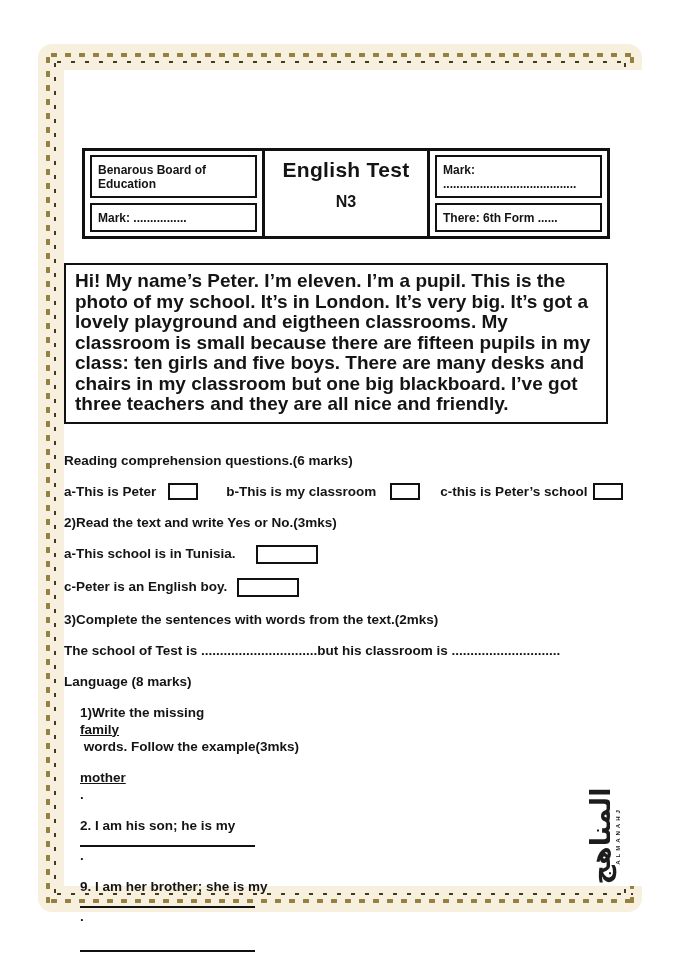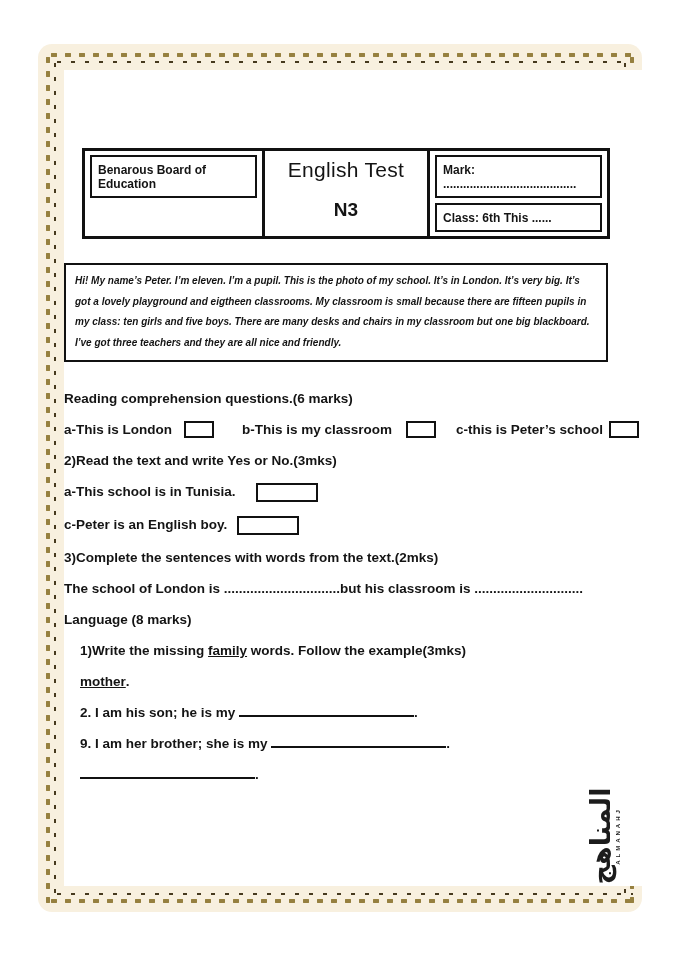--- a/index.html
+++ b/index.html
@@ -27,31 +27,31 @@
   .content { position: absolute; left: 26px; top: 26px; width: 592px; height: 816px;
     background: #ffffff; font-weight: 700; }
 
   
   .h-table { margin: 78px 0 0 18px; width: 528px; border: 3px solid #111;
     display: flex; background: #fff; }
   .h-side { flex: 1; padding: 4px 5px; display: flex; flex-direction: column; gap: 5px; }
   .h-cell { border: 2.5px solid #111; padding: 6px 6px 5px 6px; font-size: 12px; font-weight: 700; }
   .h-mid { width: 168px; border-left: 3px solid #111; border-right: 3px solid #111;
     text-align: center; padding-top: 7px; }
-  .h-title { font-size: 21px; font-weight: 400; letter-spacing: 0.3px; }
-  .h-sub { font-size: 19px; font-weight: 900; margin-top: 17px; }
+  .h-title { font-size: 21px; font-weight: 700; letter-spacing: 0.3px; }
+  .h-sub { font-size: 16px; font-weight: 900; margin-top: 11px; }
 
   
   .passage { margin: 24px 0 0 0; width: 544px; border: 2.5px solid #111;
-    padding: 6px 9px 7px 9px; font-size: 10px; line-height: 20.5px; font-weight: 700; font-style: italic; }
+    padding: 6px 9px 7px 9px; font-size: 19px; line-height: 20.5px; font-weight: 700; }
 
   
   .line { margin: 14px 0 0 0; font-size: 13.5px; line-height: 17px; font-weight: 700;
     display: flex; flex-wrap: nowrap; white-space: pre; }
-  .indent1 { margin-left: 16px; }
+  .indent1 { margin-left: 16px; flex-direction: column; }
   .cbx-s { display: inline-block; width: 30px; height: 17px; border: 2px solid #111;
     background: #fff; flex: 0 0 auto; }
   .cbx-w { display: inline-block; width: 62px; height: 19px; border: 2px solid #111;
     background: #fff; flex: 0 0 auto; }
   .blank { display: inline-block; width: 175px; height: 13px;
     border-bottom: 2px solid #111; flex: 0 0 auto; }
   .und { text-decoration: underline; }
   .sp12 { display: inline-block; width: 12px; }
   .sp14 { display: inline-block; width: 14px; }
   .sp20 { display: inline-block; width: 20px; }
@@ -73,40 +73,41 @@
   <div class="bead-top"></div>
   <div class="bead-bottom"></div>
   <div class="bead-left"></div>
   <div class="bead-right"></div>
 
   <div class="content">
 
     <div class="h-table">
       <div class="h-side">
         <div class="h-cell">Benarous Board of Education</div>
+        <div class="h-cell">Mark: ................</div>
       </div>
       <div class="h-mid">
         <div class="h-title">English Test</div>
         <div class="h-sub">N3</div>
       </div>
       <div class="h-side">
         <div class="h-cell">Mark: ........................................</div>
-        <div class="h-cell">Class: 6th This ......</div>
+        <div class="h-cell">There: 6th Form ......</div>
       </div>
     </div>
 
     <div class="passage">Hi!  My name’s Peter. I’m eleven. I’m a pupil. This is the photo of my school. It’s in London. It’s very big. It’s got a lovely playground and eigtheen classrooms. My classroom is small because there are fifteen pupils in my class: ten girls and five boys. There are many desks and chairs in my classroom but one big blackboard. I’ve got three teachers and they are all nice and friendly.</div>
 
     <div class="line" style="margin-top:28px">
       <span>Reading comprehension questions.(6 marks)</span>
     </div>
 
 
     <div class="line">
-      <span>a-This is London</span>
+      <span>a-This is Peter</span>
       <span class="sp12"></span>
       <span class="cbx-s"></span>
       <span class="sp28"></span>
       <span>b-This is my classroom</span>
       <span class="sp14"></span>
       <span class="cbx-s"></span>
       <span class="sp20"></span>
       <span>c-this is Peter’s school</span>
       <span class="sp6"></span>
       <span class="cbx-s"></span>
@@ -127,21 +128,21 @@
       <span>c-Peter is an English boy.</span>
       <span class="sp10"></span>
       <span class="cbx-w"></span>
     </div>
 
     <div class="line">
       <span>3)Complete the sentences with words from the text.(2mks)</span>
     </div>
 
     <div class="line">
-      <span>The school of London is ...............................but his classroom is .............................</span>
+      <span>The school of Test is ...............................but his classroom is .............................</span>
     </div>
 
     <div class="line">
       <span>Language (8 marks)</span>
     </div>
 
     <div class="line indent1">
       <span>1)Write the missing </span><span class="und">family</span><span> words. Follow the example(3mks)</span>
     </div>
 

